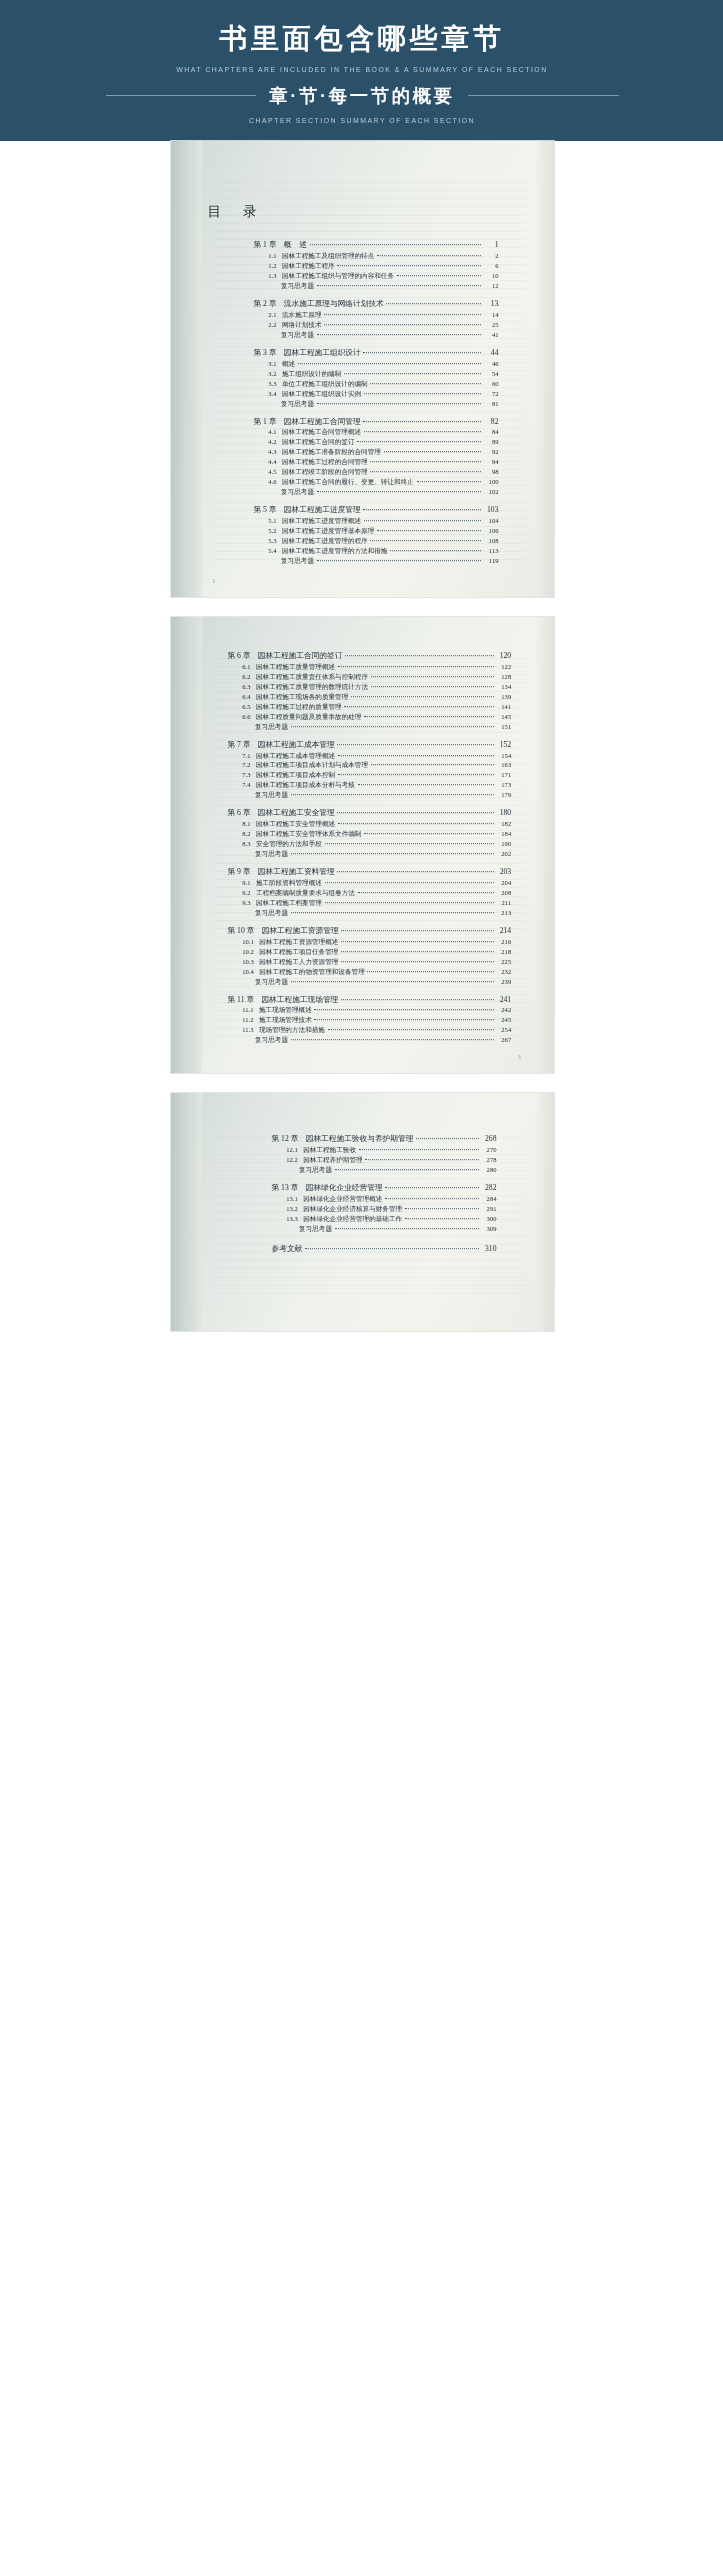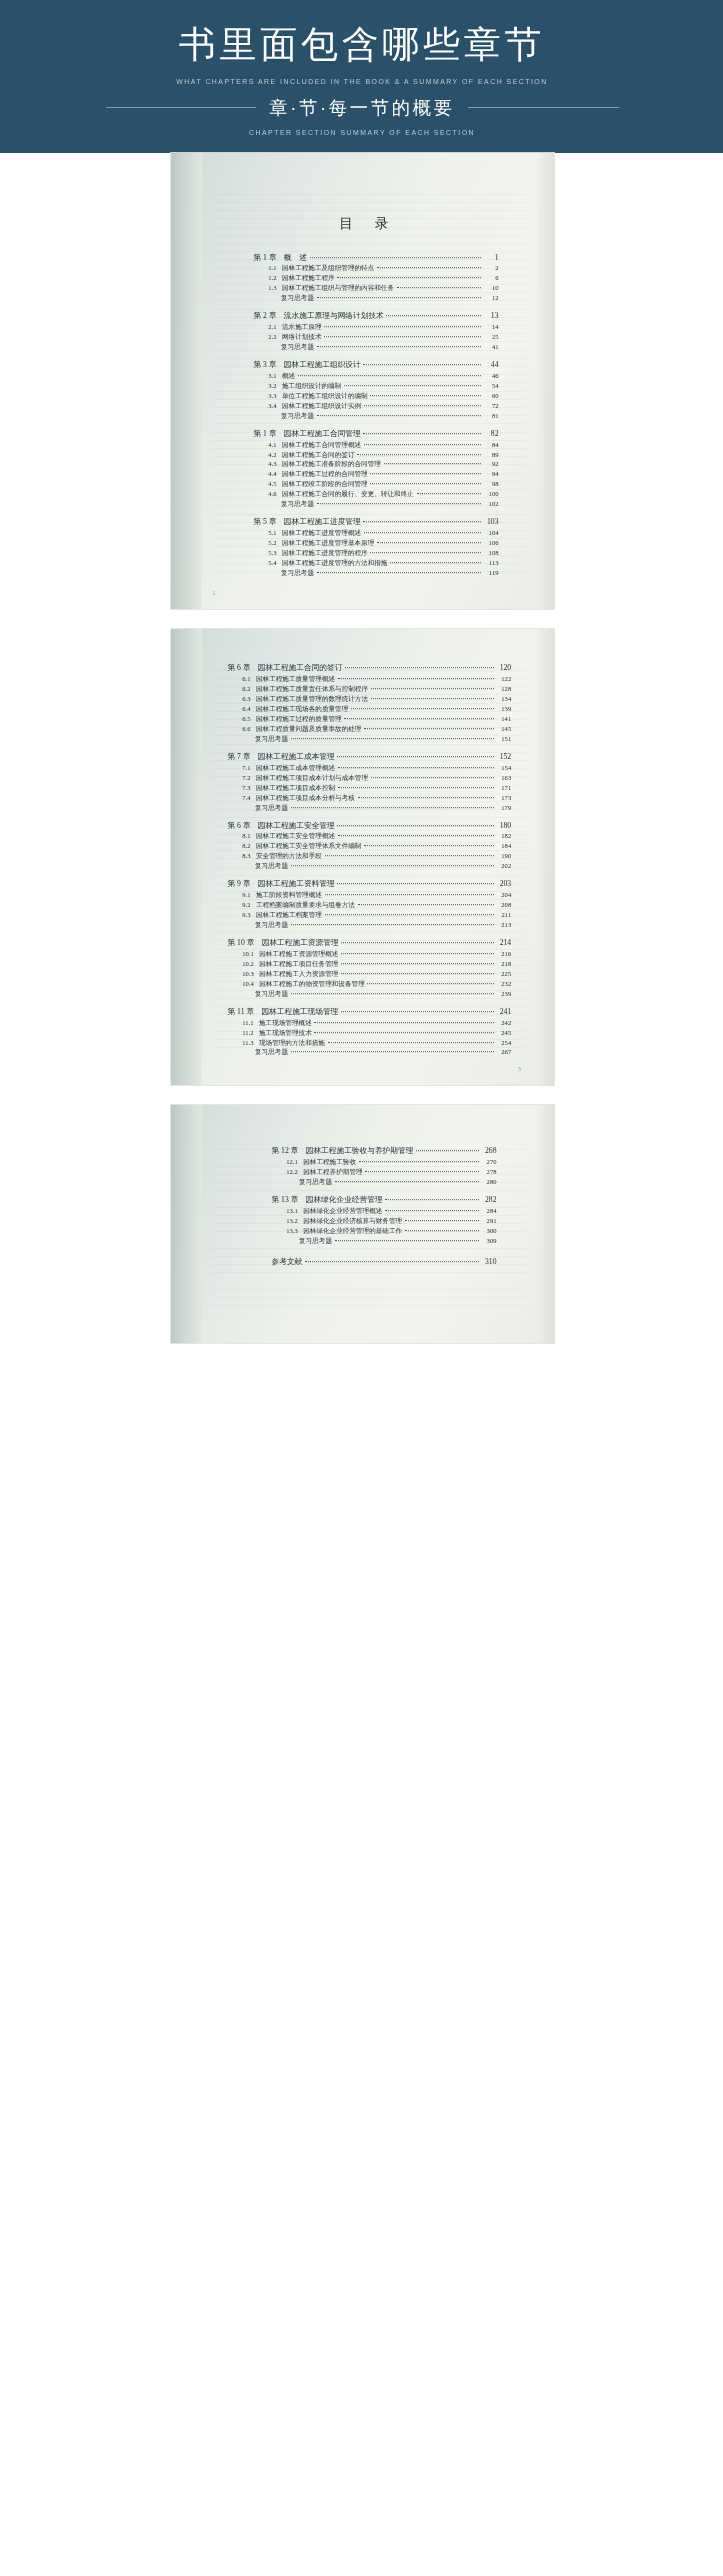--- a/index.html
+++ b/index.html
@@ -12,39 +12,40 @@
   .page{width:724px;position:relative;}
 
   
   .banner{
     background:#2b5069;
     padding:20px 0 16.5px 0;
     text-align:center;
     color:#ffffff;
   }
   .banner .title1{
-    font-size:37px;
+    font-size:28px;
     letter-spacing:3.7px;
-    font-weight:normal;
+    font-weight:bold;
     line-height:1.35;
   }
   .banner .sub1{
     font-size:6.9px;
     letter-spacing:1.5px;
     color:#b9cdd9;
     margin-top:8.2px;
     margin-bottom:10px;
   }
   .banner .rule-wrap{
     display:flex;
     align-items:center;
     justify-content:center;
     gap:13px;
     margin:0 auto;
     width:513px;
+    font-weight:bold;
   }
   .banner .rule{
     height:0.9px;background:#7f9dae;flex:1;
   }
   .banner .title2{
     font-size:18.3px;letter-spacing:2.7px;white-space:nowrap;
   }
   .banner .sub2{
     font-size:6.9px;letter-spacing:1.5px;color:#b9cdd9;margin-top:9.2px;
   }
@@ -100,21 +101,20 @@
   }
 
   .paper{
     position:absolute;
     left:37px;right:24px;top:0;bottom:0;
     padding:0;
   }
 
   
   .toc-title{
-    text-align:center;
     font-size:13.7px;
     letter-spacing:9.2px;
     color:#1f2b33;
     margin-top:62px;
     margin-bottom:18.3px;
     font-family:"Liberation Serif","DejaVu Serif",serif;
   }
   .toc{
     font-family:"Liberation Serif","DejaVu Serif",serif;
     color:#1c2a33;

